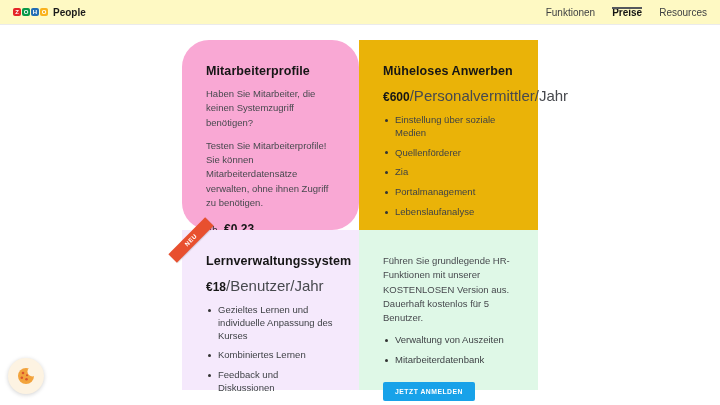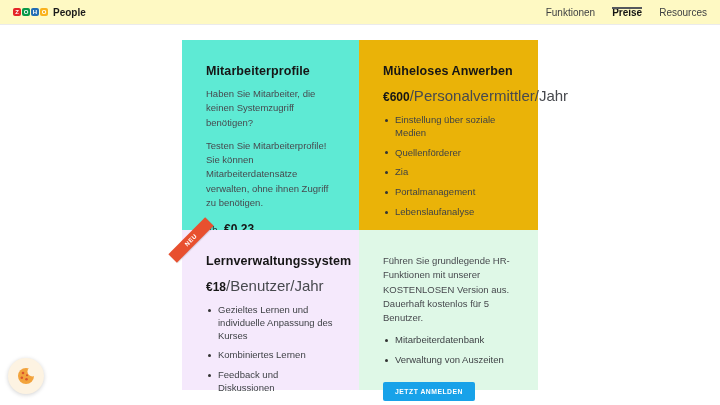--- a/index.html
+++ b/index.html
@@ -45,21 +45,21 @@
   }
 
   
   .grid {
     width: 356px; margin: 15px auto 0;
     display: grid;
     grid-template-columns: 177px 179px;
     grid-template-rows: 190px 160px;
   }
   .quad { padding: 24px; position: relative; }
-  .q-profiles { background: #5eead4; }
+  .q-profiles { background: #f9a8d4; border-radius: 27px; }
   .q-recruit  { background: #eab308; }
   .q-lms      { background: #F5E9FC; }
   .q-free     { background: #DFF8E7; }
 
   .quad h3 {
     margin: 0 0 9px; font-size: 12.5px; font-weight: 700;
     color: #161616; letter-spacing: 0.1px;
   }
   .body-text {
     margin: 0 0 9px; font-size: 9.5px; color: #47494e; line-height: 1.5;
@@ -169,22 +169,22 @@
       <li>Gezieltes Lernen und individuelle Anpassung des Kurses</li>
       <li>Kombiniertes Lernen</li>
       <li>Feedback und Diskussionen</li>
     </ul>
 
   </div>
 
   <div class="quad q-free">
     <p class="body-text">Führen Sie grundlegende HR-Funktionen mit unserer KOSTENLOSEN Version aus. Dauerhaft kostenlos für 5 Benutzer.</p>
     <ul class="features">
+      <li>Verwaltung von Auszeiten</li>
       <li>Mitarbeiterdatenbank</li>
-      <li>Verwaltung von Auszeiten</li>
     </ul>
     <button class="cta-button">JETZT ANMELDEN</button>
   </div>
 
 </div>
 
 <div class="cookie-badge">
   <svg width="20" height="20" viewBox="0 0 20 20">
     <circle cx="10" cy="10" r="8" fill="#F2A33C"></circle>
     <circle cx="16.5" cy="5.5" r="5" fill="#FDF3E2"></circle>

